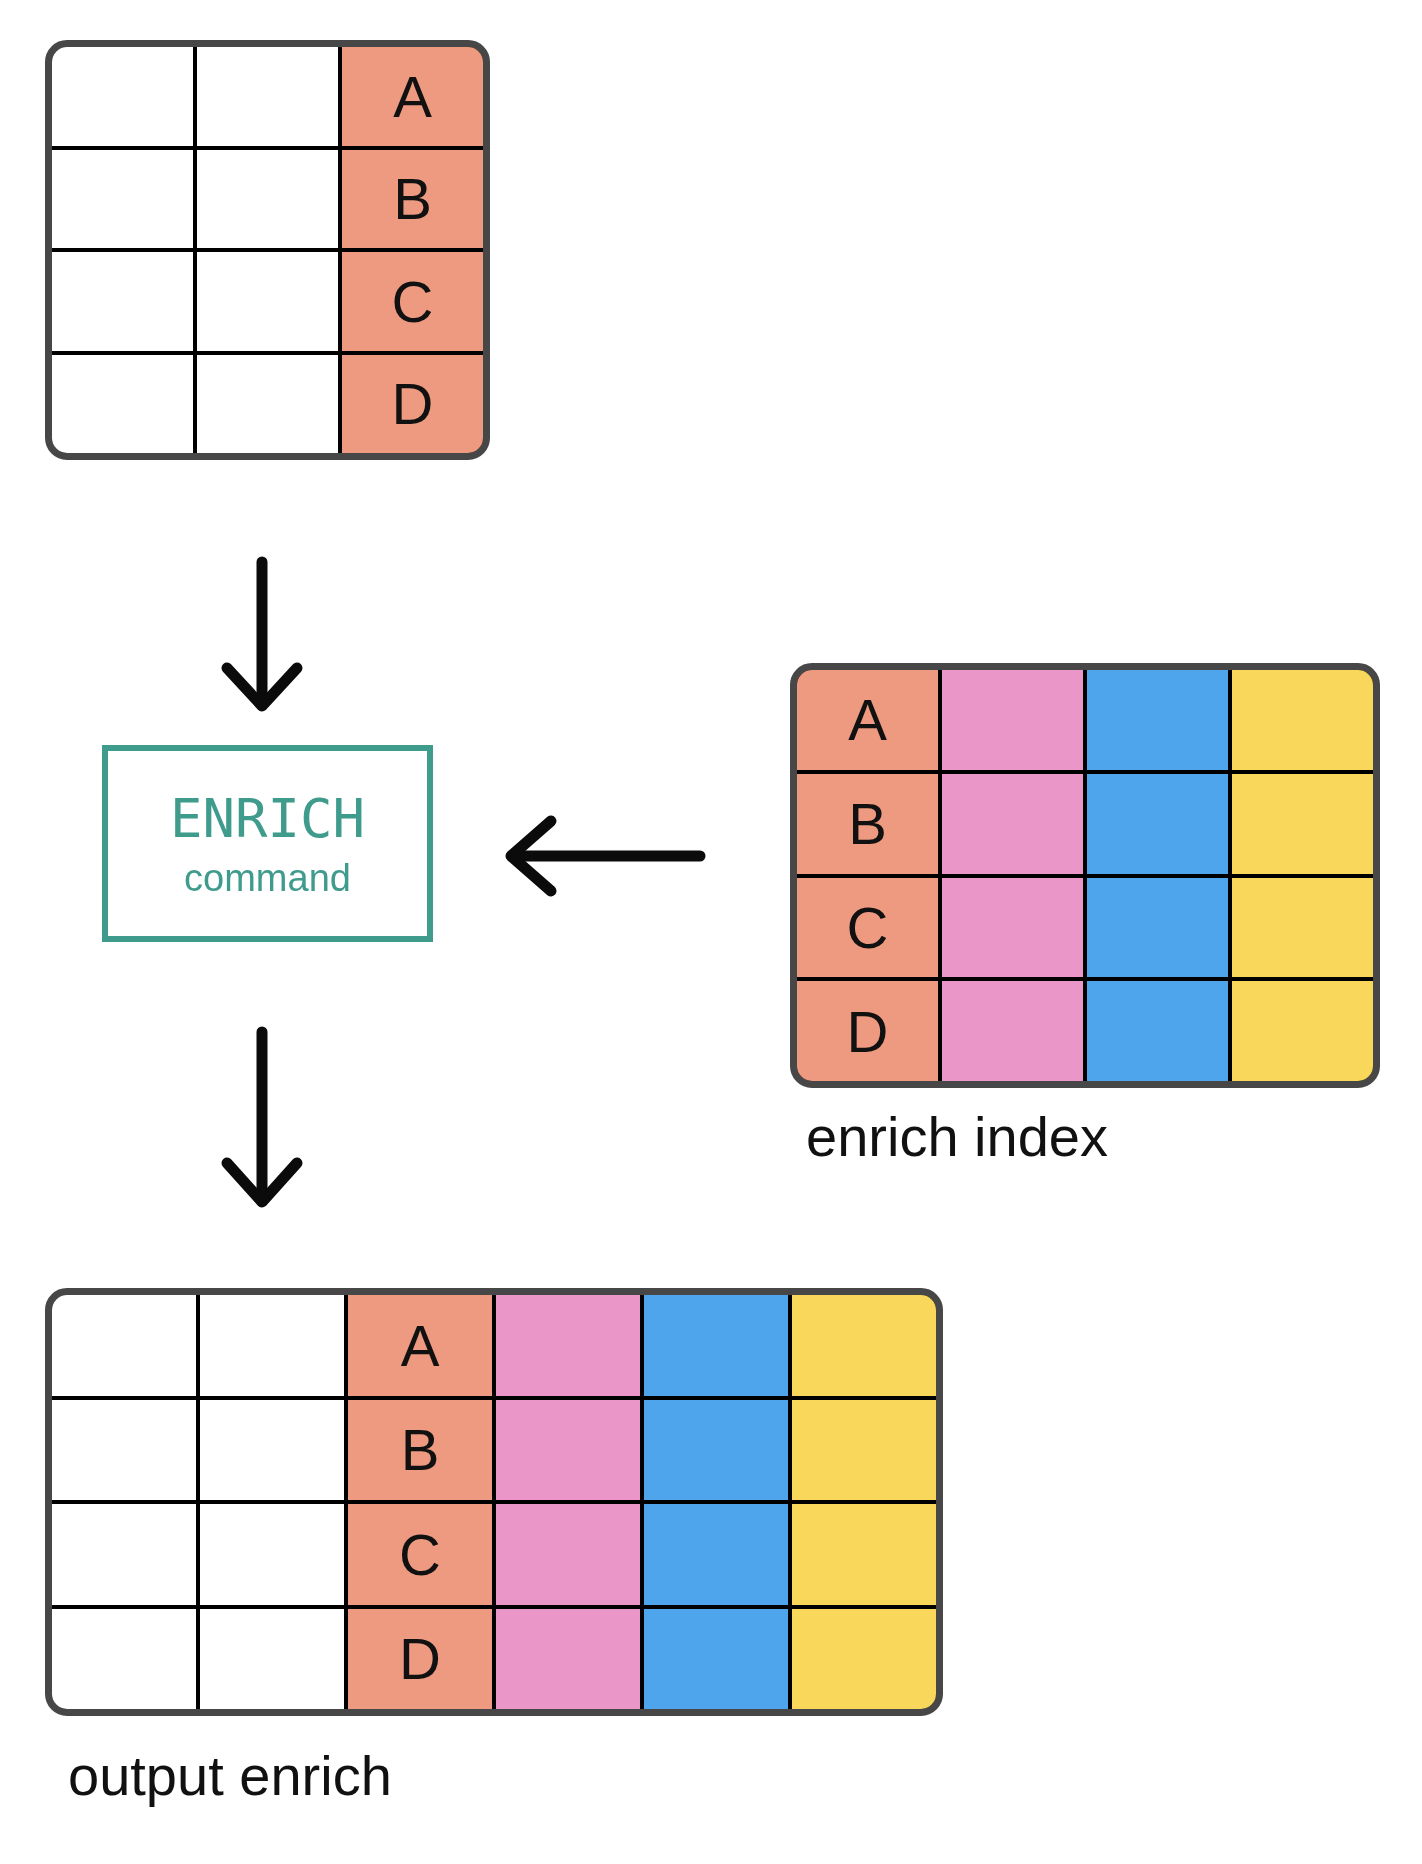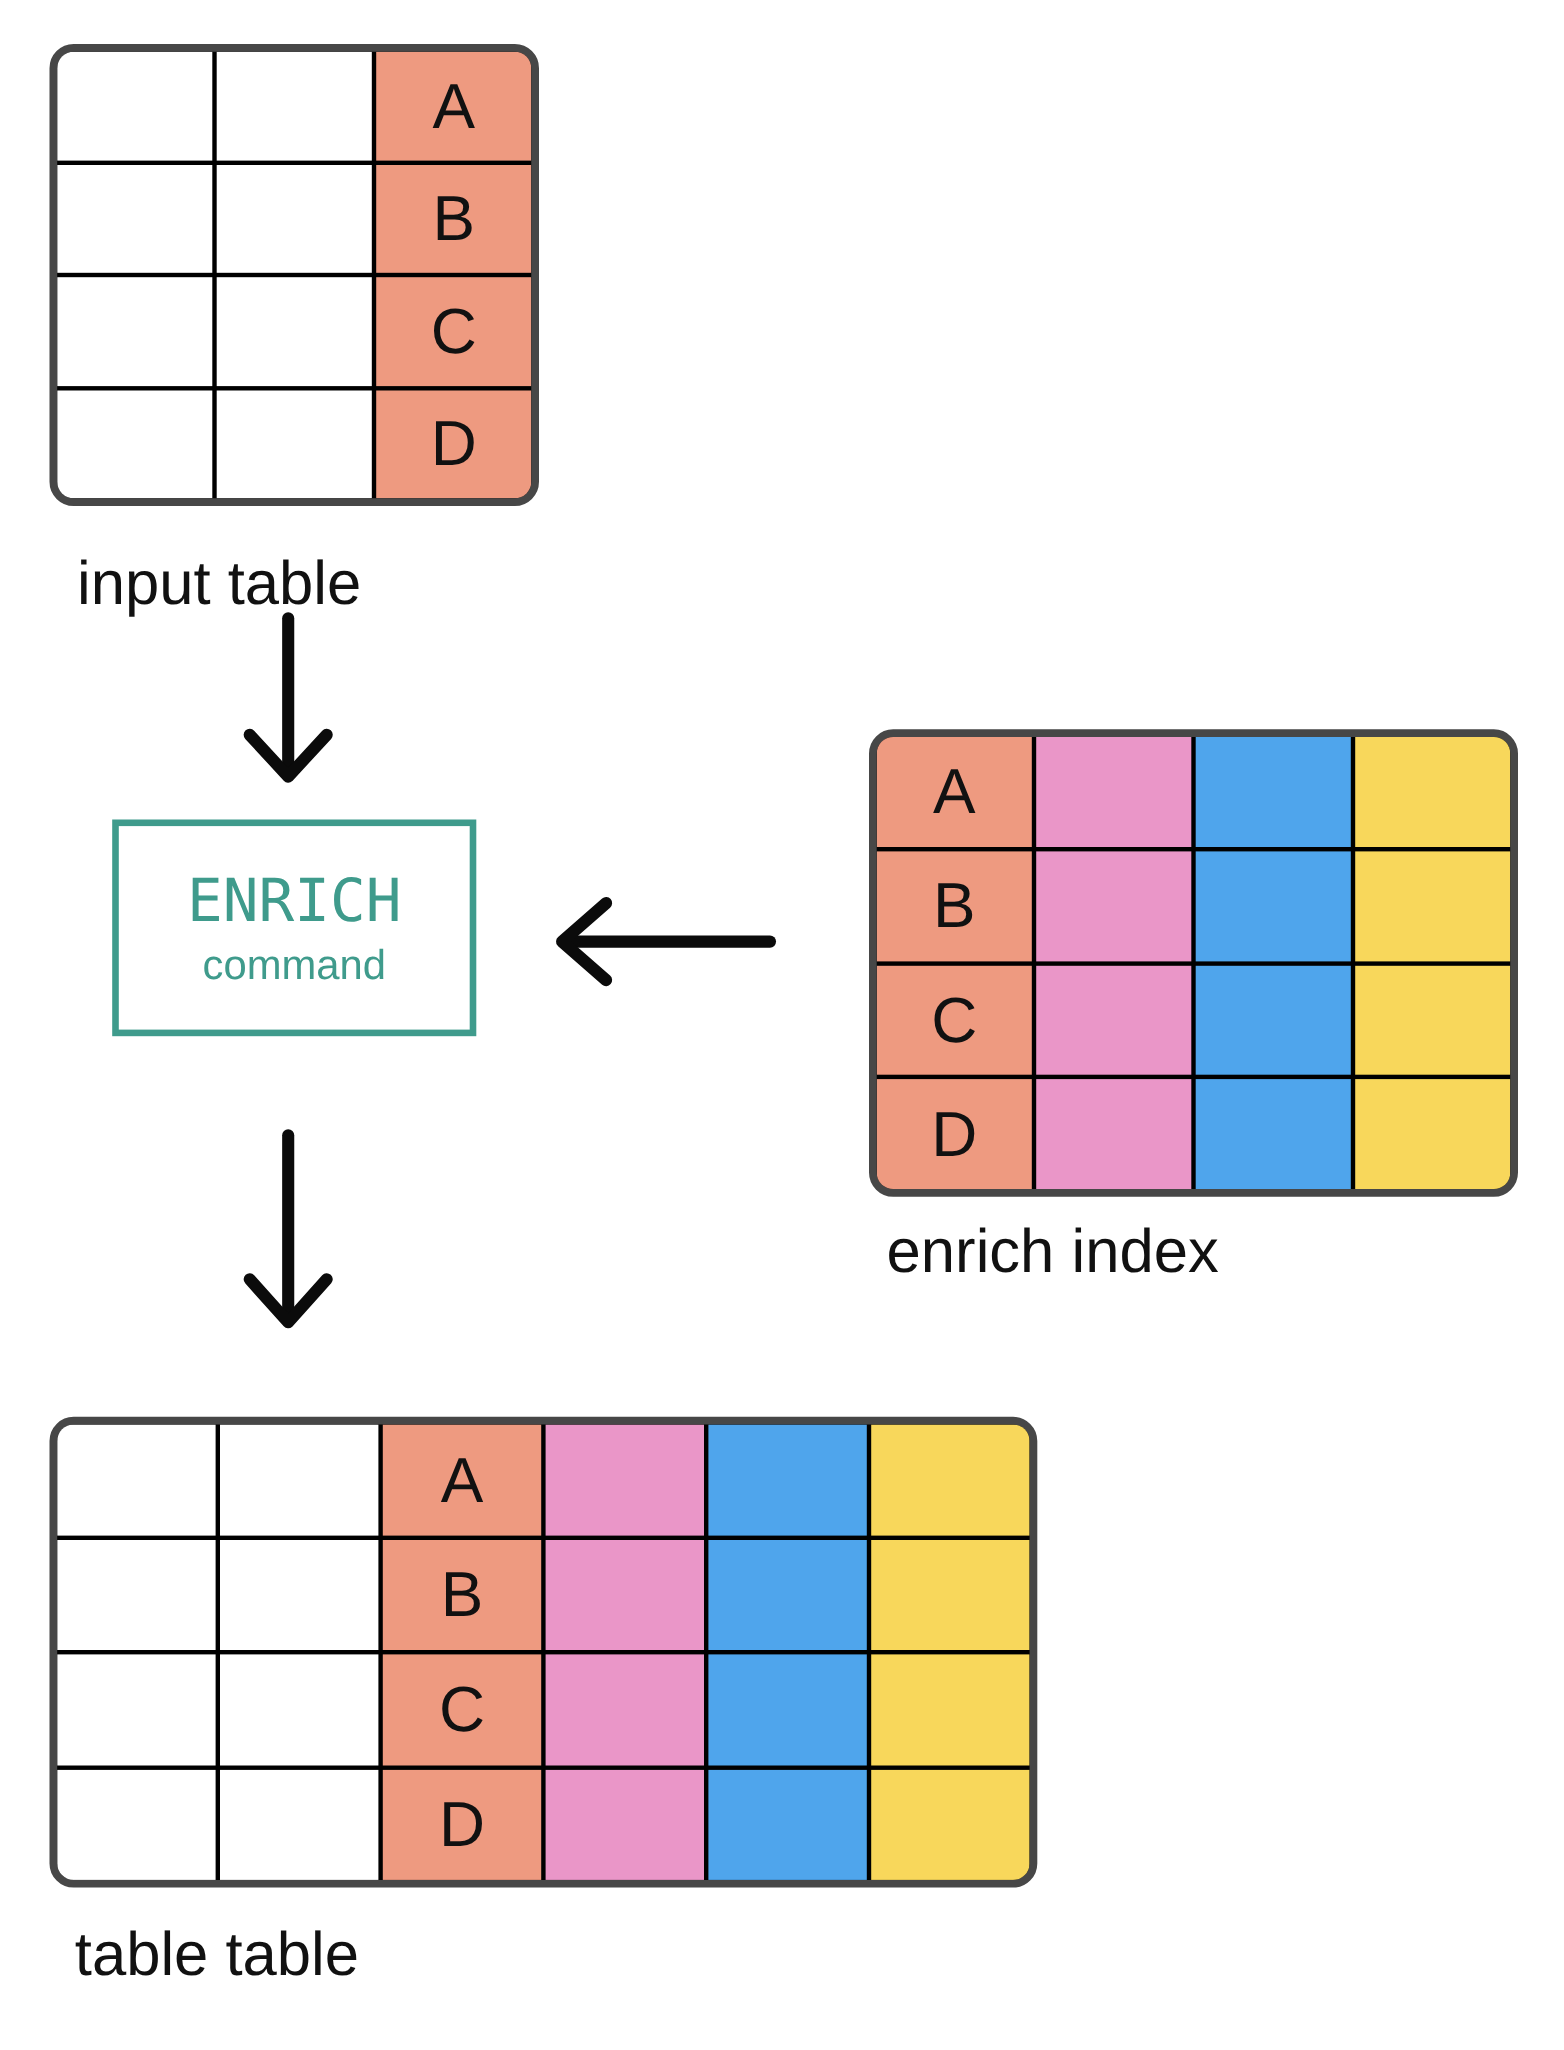--- a/index.html
+++ b/index.html
@@ -127,21 +127,20 @@
     <div class="cell key">B</div>
 
     <div class="cell"></div>
     <div class="cell"></div>
     <div class="cell key">C</div>
 
     <div class="cell"></div>
     <div class="cell"></div>
     <div class="cell key">D</div>
   </div>
-  <div class="lbl" id="lbl-input">input table</div>
 
   <div class="enrich-box">
     <div class="mono">ENRICH</div>
     <div class="sans">command</div>
   </div>
 
   <div class="tbl" id="enrich-index-table">
     <div class="cell key">A</div>
     <div class="cell pink"></div>
     <div class="cell blue"></div>
@@ -186,15 +185,15 @@
     <div class="cell blue"></div>
     <div class="cell yellow"></div>
 
     <div class="cell"></div>
     <div class="cell"></div>
     <div class="cell key">D</div>
     <div class="cell pink"></div>
     <div class="cell blue"></div>
     <div class="cell yellow"></div>
   </div>
-  <div class="lbl" id="lbl-output">table table</div>
+  <div class="lbl" id="lbl-output">output enrich</div>
 
 </div>
 
 </body></html>

